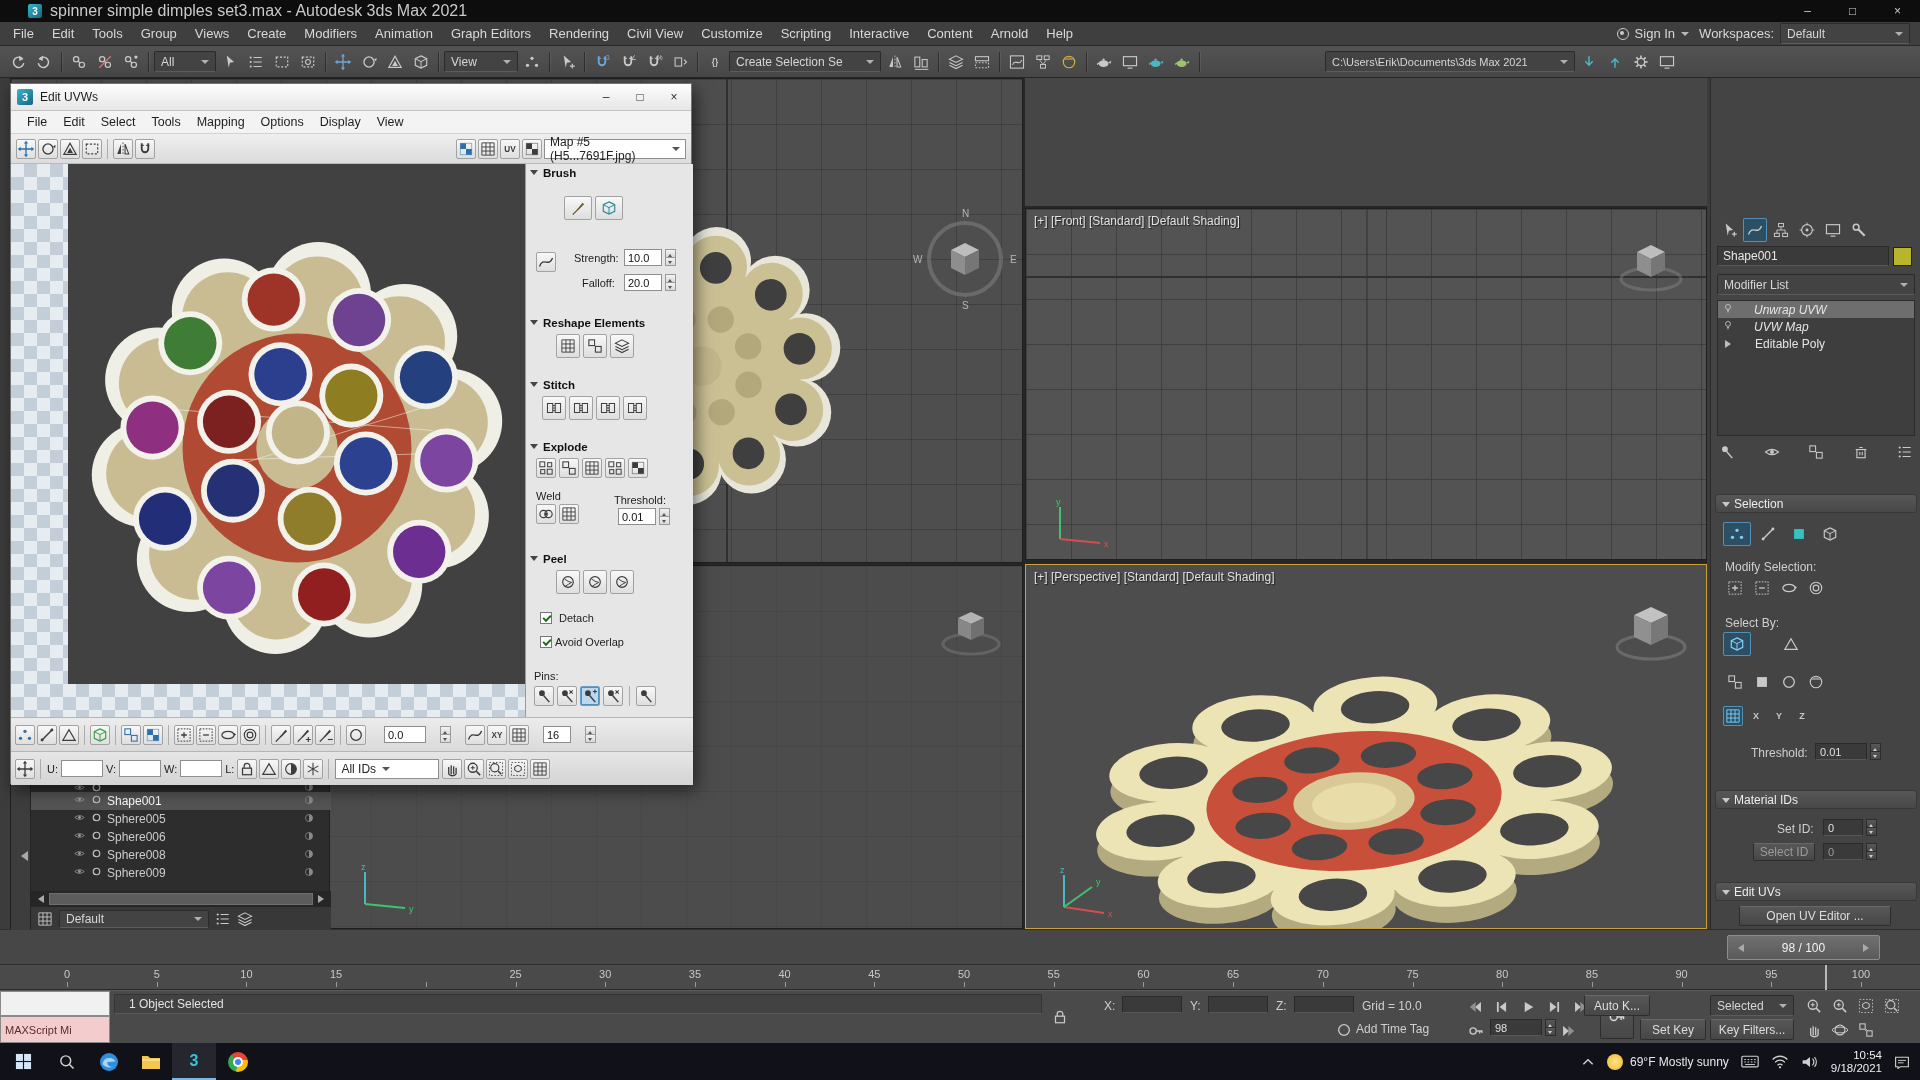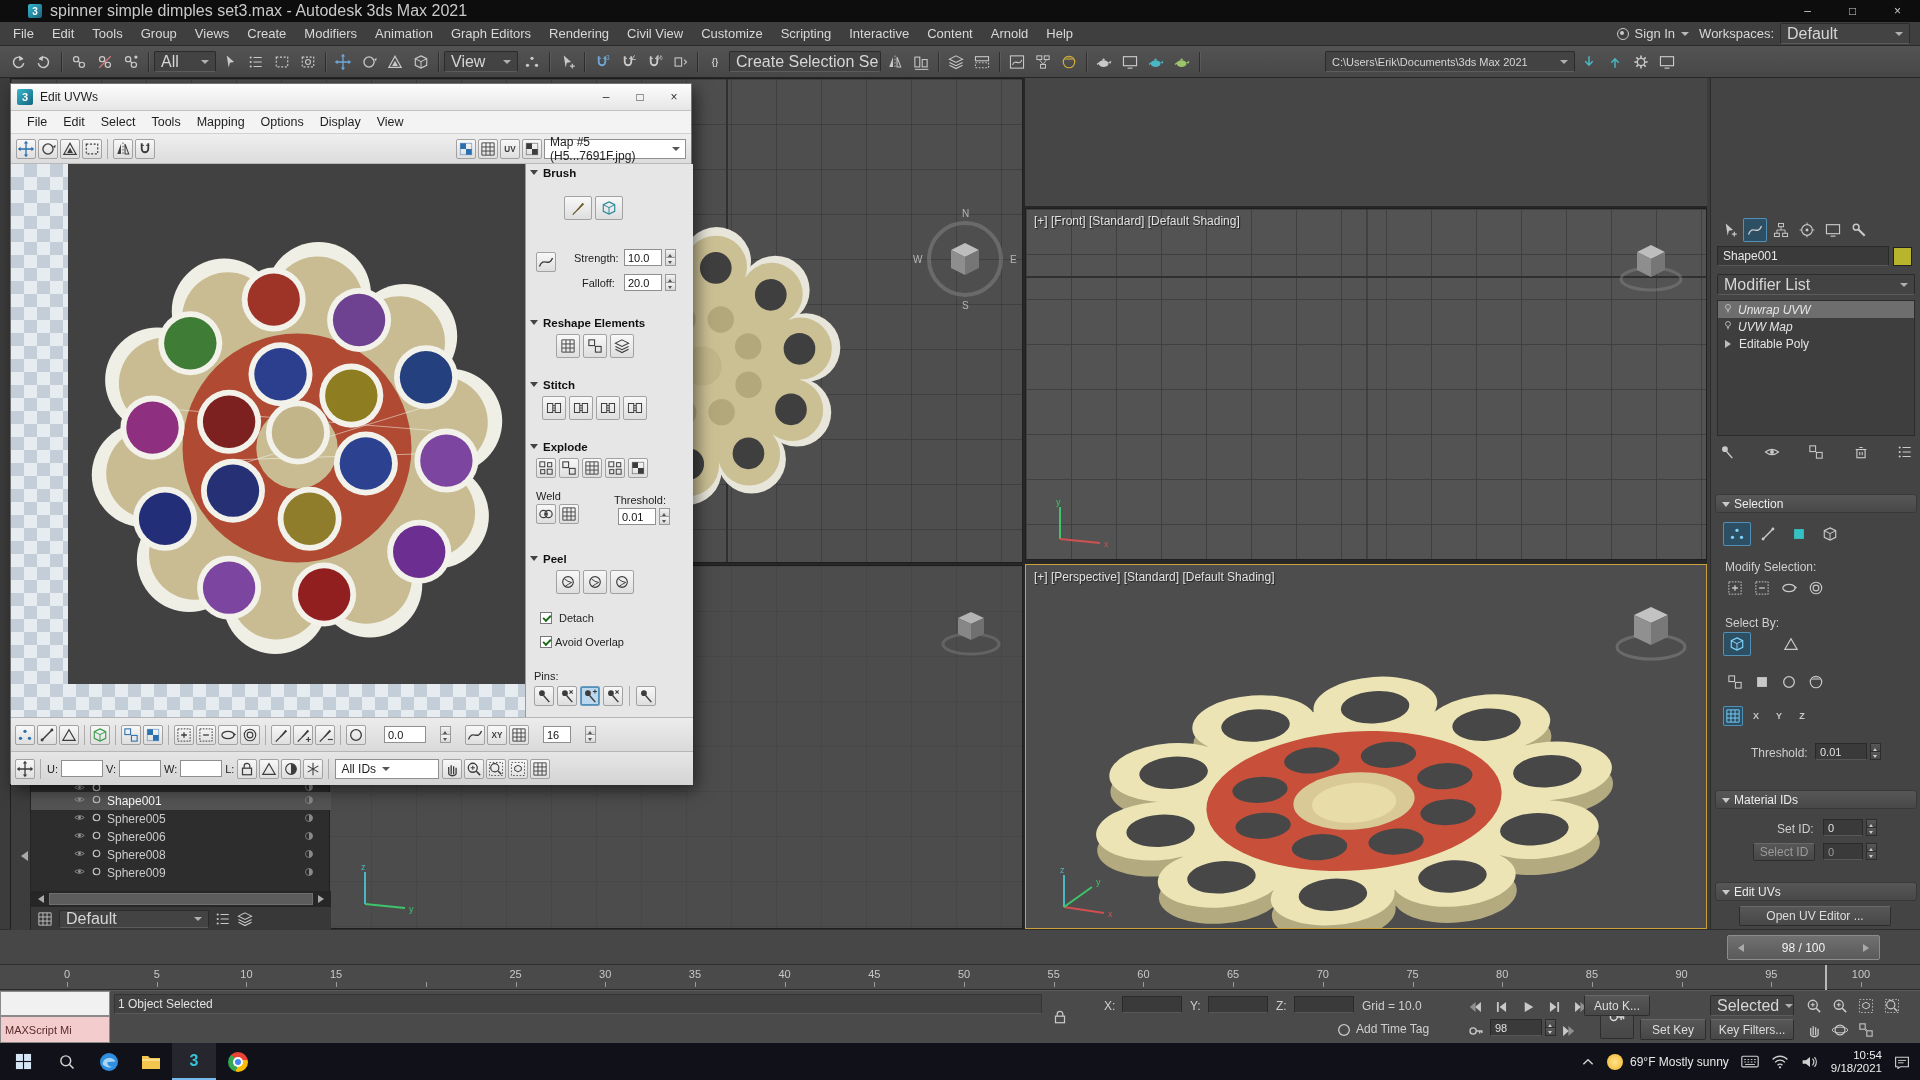--- a/index.html
+++ b/index.html
@@ -28,21 +28,21 @@
 .istrip{display:flex;align-items:center;gap:2px;flex:none}
 .istrip .sep{width:1px;height:20px;background:rgba(0,0,0,.4);box-shadow:1px 0 0 rgba(255,255,255,.07);margin:0 3px}
 .chip{width:24px;height:24px;display:inline-flex;align-items:center;justify-content:center;border-radius:2px;flex:none}
 .chip svg{display:block}
 .chip.active{background:#2d4f63;box-shadow:inset 0 0 0 1px #5390b5}
 .istrip.light .chip{background:linear-gradient(#f8f8f8,#dedede);border:1px solid #a2a2a2}
 .istrip.light .chip.active{background:#bcd8ee;border-color:#6a9cc4}
 .istrip.light .sep{background:#adadad;box-shadow:none}
 .istrip.sm .chip{width:20px;height:20px}
 .istrip.big .chip{width:28px;height:24px}
-.combo{height:21px;background:#434343;border:1px solid #2b2b2b;border-bottom-color:#5c5c5c;display:inline-flex;align-items:center;padding:0 6px;color:#d6d6d6;font-size:16px;flex:none;border-radius:2px;white-space:nowrap;overflow:hidden}
+.combo{height:21px;background:#434343;border:1px solid #2b2b2b;border-bottom-color:#5c5c5c;display:inline-flex;align-items:center;padding:0 6px;color:#d6d6d6;font-size:12px;flex:none;border-radius:2px;white-space:nowrap;overflow:hidden}
 .combo .arr{margin-left:auto;padding-left:6px}
 .combo .arr i{display:block;width:0;height:0;border:4px solid transparent;border-top-color:#b0b0b0;margin-top:4px}
 
 
 #viewport-area{position:absolute;left:10px;top:78px;width:1697px;height:851px;background:#272727}
 .vp{position:absolute;overflow:hidden;border:1px solid #1f1f1f;background:#4b4b4b}
 .vp .vplabel{position:absolute;left:8px;top:5px;font-size:12px;color:#e2e2e2;text-shadow:1px 1px 1px #222;z-index:5}
 .gridbg{position:absolute;inset:0;background-image:linear-gradient(rgba(62,62,62,.9) 1px,transparent 1px),linear-gradient(90deg,rgba(62,62,62,.9) 1px,transparent 1px);background-size:45px 45px;background-color:#4e4e4e}
 .darkline-h{position:absolute;left:0;right:0;height:2px;background:#303030}
 .darkline-v{position:absolute;top:0;bottom:0;width:2px;background:#303030}
@@ -55,21 +55,21 @@
 .tripod text{font-size:9px}
 
 
 #command-panel{position:absolute;left:1710px;top:78px;width:210px;height:851px;background:#444;border-left:1px solid #2b2b2b;font-size:12px;color:#d5d5d5}
 #cp-tabs{position:absolute;left:6px;top:140px}
 #cp-name-row{position:absolute;left:6px;top:168px;display:flex;gap:4px;align-items:center}
 #cp-name-field{width:172px;height:20px;background:#3a3a3a;border:1px solid #2a2a2a;border-bottom-color:#575757;display:flex;align-items:center;padding:0 5px;color:#e8e8e8}
 #cp-swatch{width:19px;height:19px;border:1px solid #222}
 #cp-modlist{position:absolute;left:6px;top:196px;width:198px}
 #stack-box{position:absolute;left:6px;top:222px;width:198px;height:136px;background:#3e3e3e;border:1px solid #2c2c2c;overflow:hidden}
-.stack-row{display:flex;align-items:center;height:17px;padding-left:4px;gap:4px;color:#e4e4e4}
+.stack-row{display:flex;align-items:center;height:17px;padding-left:4px;gap:20px;color:#e4e4e4}
 .stack-row.sel{background:#6e6e6e}
 .stack-name.it{font-style:italic}
 .tri-r{width:0;height:0;border:4px solid transparent;border-left:6px solid #bbb;margin-left:3px}
 #stack-tools{position:absolute;left:6px;top:364px;width:198px;justify-content:space-between}
 .rollout{position:absolute;left:4px;width:202px;height:19px;background:linear-gradient(#575757,#484848);border:1px solid #383838;border-radius:3px;display:flex;align-items:center;padding-left:18px;color:#ececec;position:absolute}
 .rollout::before{content:"";position:absolute;left:6px;top:7px;border:4px solid transparent;border-top:5px solid #c9c9c9}
 .cp-label{position:absolute;color:#cfcfcf}
 .cp-row{position:absolute;display:flex;align-items:center;gap:3px}
 .dfield{background:#3a3a3a;border:1px solid #2a2a2a;border-bottom-color:#575757;color:#e0e0e0;font-size:11px;display:inline-flex;align-items:center;padding:0 4px;height:17px}
 .spin{display:inline-flex;flex-direction:column;width:11px;height:17px;flex:none}
@@ -129,21 +129,21 @@
 #time-slider-handle{position:absolute;left:1727px;top:5px;width:153px;height:25px;background:linear-gradient(#707070,#5a5a5a);border:1px solid #8c8c8c;border-radius:2px;display:flex;align-items:center;justify-content:space-between;color:#f2f2f2;font-size:12px;padding:0 6px}
 #ruler{position:absolute;left:0;top:965px;width:1920px;height:25px;background:#4a4a4a;border-bottom:1px solid #2a2a2a}
 .tick-label{position:absolute;top:3px;width:26px;text-align:center;font-size:11px;color:#c8c8c8}
 .tick-mark{position:absolute;bottom:2px;width:1px;height:5px;background:#9a9a9a}
 #frame-marker{position:absolute;top:0;width:2px;height:25px;background:#b9b9b9}
 
 
 #statusbar{position:absolute;left:0;top:990px;width:1920px;height:53px;background:#4a4a4a;border-top:1px solid #5c5c5c;font-size:12px}
 #mxs-white{position:absolute;left:0;top:0;width:110px;height:25px;background:#f1f1f1;border:1px solid #8a8a8a}
 #mxs-pink{position:absolute;left:0;top:25px;width:110px;height:27px;background:#f3cdcd;border:1px solid #8a8a8a;color:#5c2b2b;font-size:11px;display:flex;align-items:center;padding-left:4px;overflow:hidden;white-space:nowrap}
-.sunken{position:absolute;background:#424242;border:1px solid #343434;border-bottom-color:#5a5a5a;border-radius:2px;display:flex;align-items:center;padding-left:3px;color:#e2e2e2}
+.sunken{position:absolute;background:#424242;border:1px solid #343434;border-bottom-color:#5a5a5a;border-radius:2px;display:flex;align-items:center;padding-left:14px;color:#e2e2e2}
 #status-nav1,#status-nav2,#transport1{position:absolute}
 </style>
 </head>
 <body>
 
 <div id="screen">
 
   <div id="titlebar">
     <span class="app-ico">3</span>
     <span class="ttl">spinner simple dimples set3.max - Autodesk 3ds Max 2021</span>

